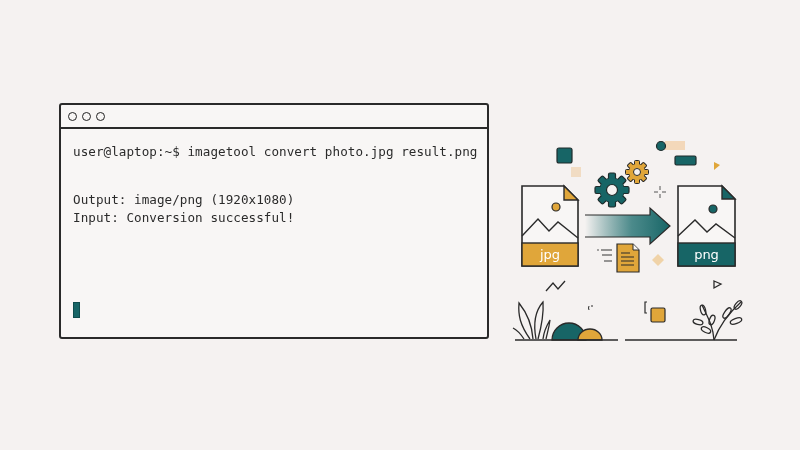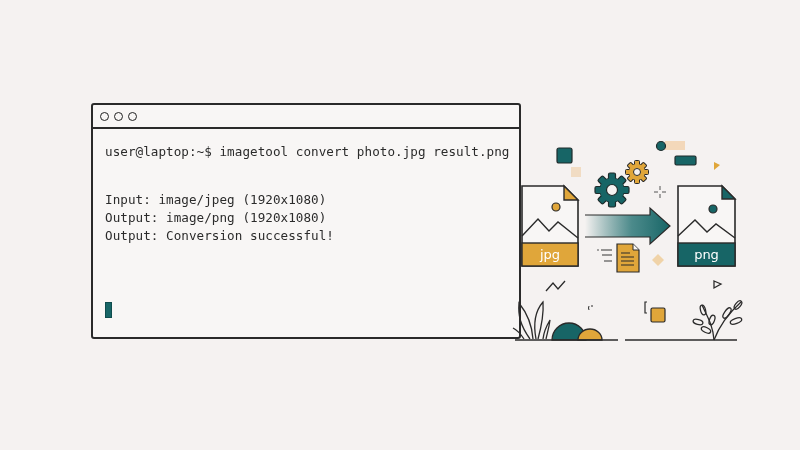--- a/index.html
+++ b/index.html
@@ -8,21 +8,20 @@
       background: #f5f2f1;
       position: relative;
       font-family: "DejaVu Sans", sans-serif;
     }
     .terminal {
       position: absolute; left: 59px; top: 103px;
       width: 430px; height: 236px;
       border: 2px solid #2a2a2a; border-radius: 3px;
       background: #f8f6f5;
       box-sizing: border-box;
-      margin-left: 32px;
     }
     .titlebar {
       height: 24px; border-bottom: 2px solid #2a2a2a;
       display: flex; align-items: center; padding-left: 7px; gap: 5px;
       box-sizing: border-box;
     }
     .dot {
       width: 7px; height: 7px; border: 1.6px solid #222; border-radius: 50%;
       background: transparent;
     }
@@ -47,23 +46,22 @@
 <div class="terminal">
   <div class="titlebar">
     <span class="dot"></span>
     <span class="dot"></span>
     <span class="dot"></span>
   </div>
   <div class="term-body">
     <div class="line"><span>user@laptop:~$ </span><span>imagetool convert photo.jpg result.png</span></div>
     <div class="gap"></div>
     <div class="gap2"></div>
-    <div class="line">Input: image/jpeg (1920x1080)</div>
     <div class="line">Output: image/png (1920x1080)</div>
-    <div class="line">Output: Conversion successful!</div>
+    <div class="line">Input: Conversion successful!</div>
   </div>
   <div class="cursor"></div>
 </div>
 
 <svg class="illus" viewBox="505 120 260 230" width="260" height="230">
   <defs>
     <linearGradient id="arrowGrad" x1="0" x2="1" y1="0" y2="0">
       <stop offset="0" stop-color="#176566" stop-opacity="0"></stop>
       <stop offset="0.55" stop-color="#2e7879" stop-opacity="0.85"></stop>
       <stop offset="1" stop-color="#176566"></stop>

